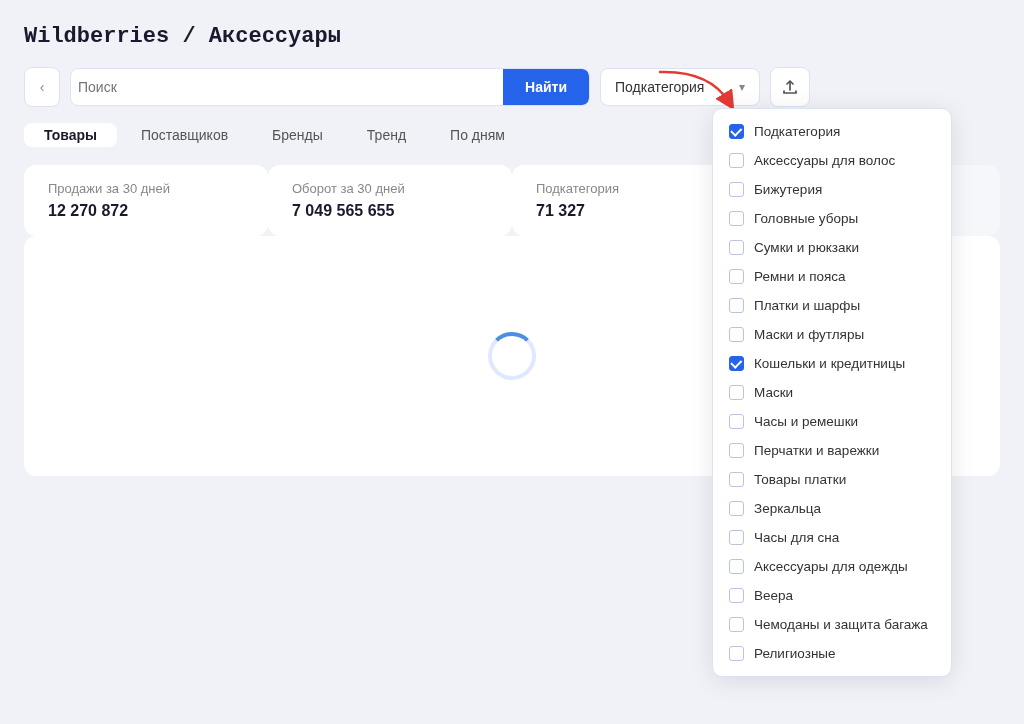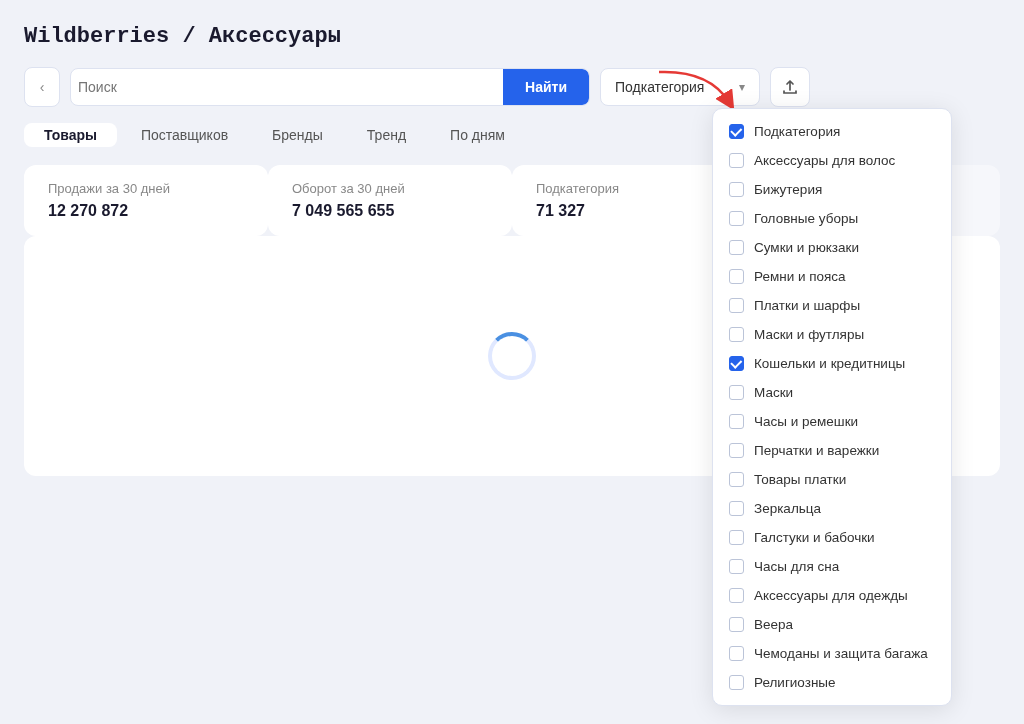--- a/index.html
+++ b/index.html
@@ -328,24 +328,20 @@
     <div class="dropdown-item">
       <span class="checkbox"></span>
       <span>Товары платки</span>
     </div>
     <div class="dropdown-item">
       <span class="checkbox"></span>
       <span>Зеркальца</span>
     </div>
     <div class="dropdown-item">
       <span class="checkbox"></span>
-      <span>Галстуки и бабочки</span>
-    </div>
-    <div class="dropdown-item">
-      <span class="checkbox"></span>
       <span>Часы для сна</span>
     </div>
     <div class="dropdown-item">
       <span class="checkbox"></span>
       <span>Аксессуары для одежды</span>
     </div>
     <div class="dropdown-item">
       <span class="checkbox"></span>
       <span>Веера</span>
     </div>

